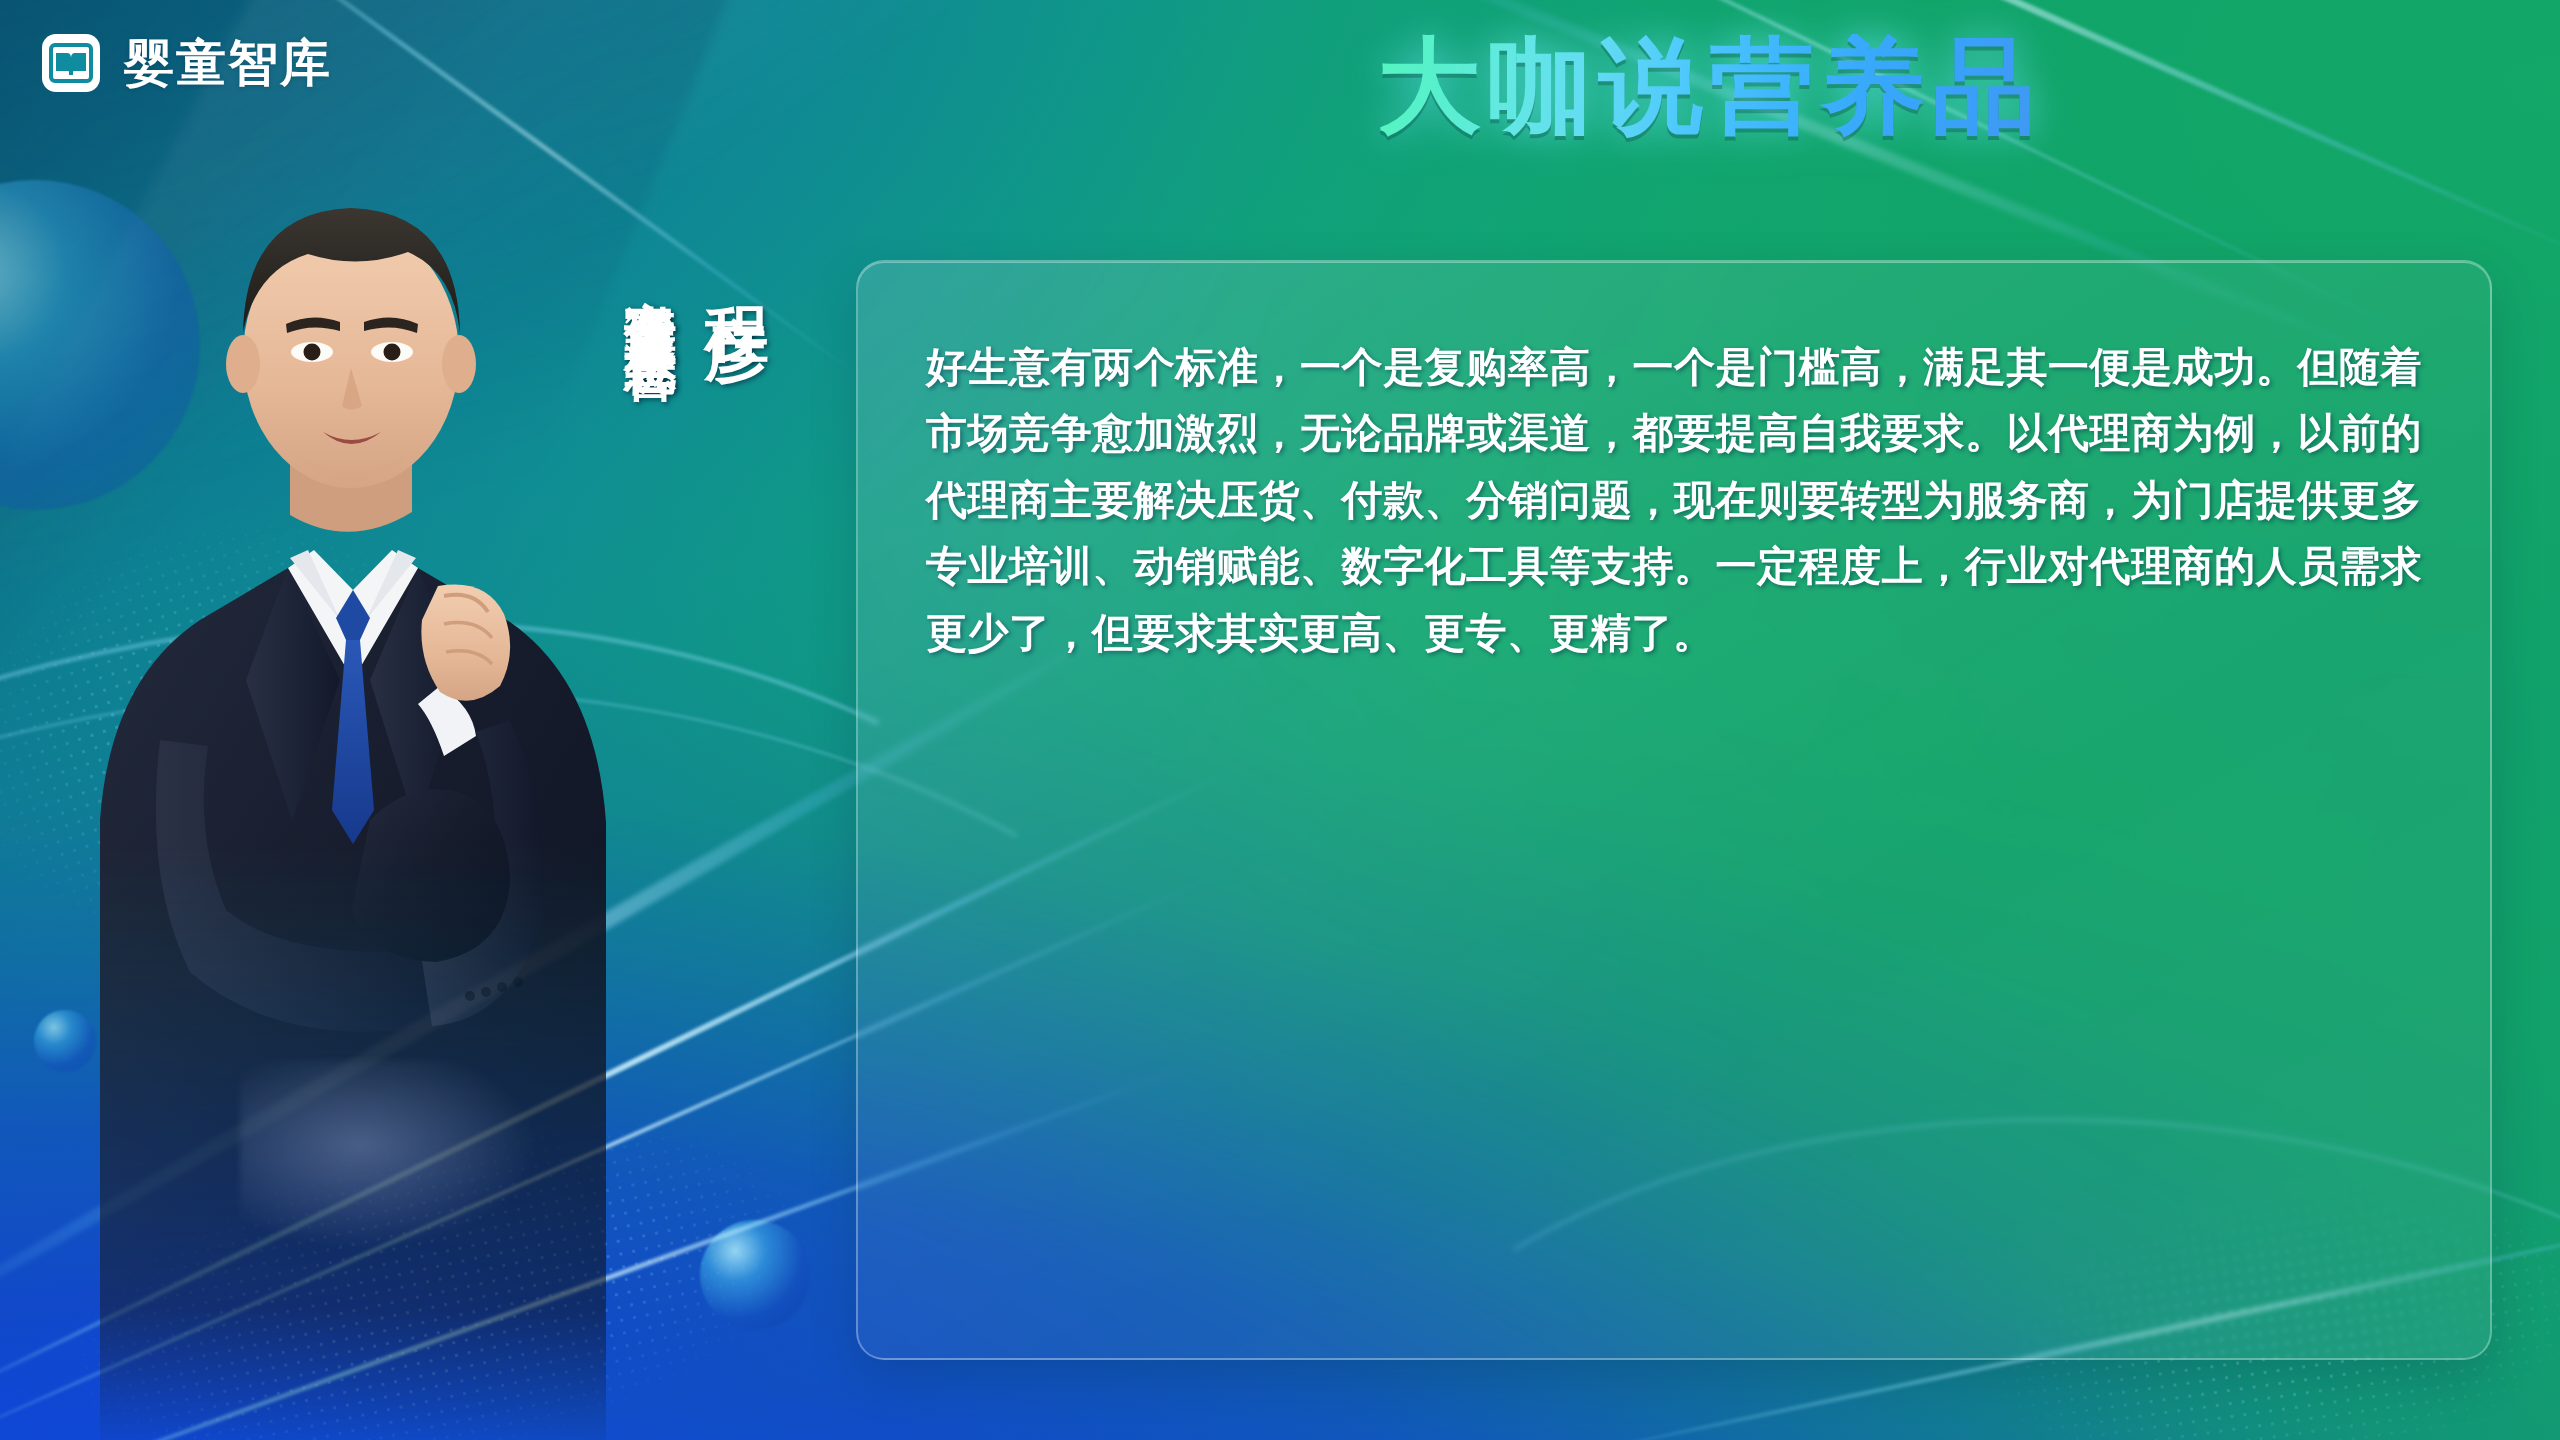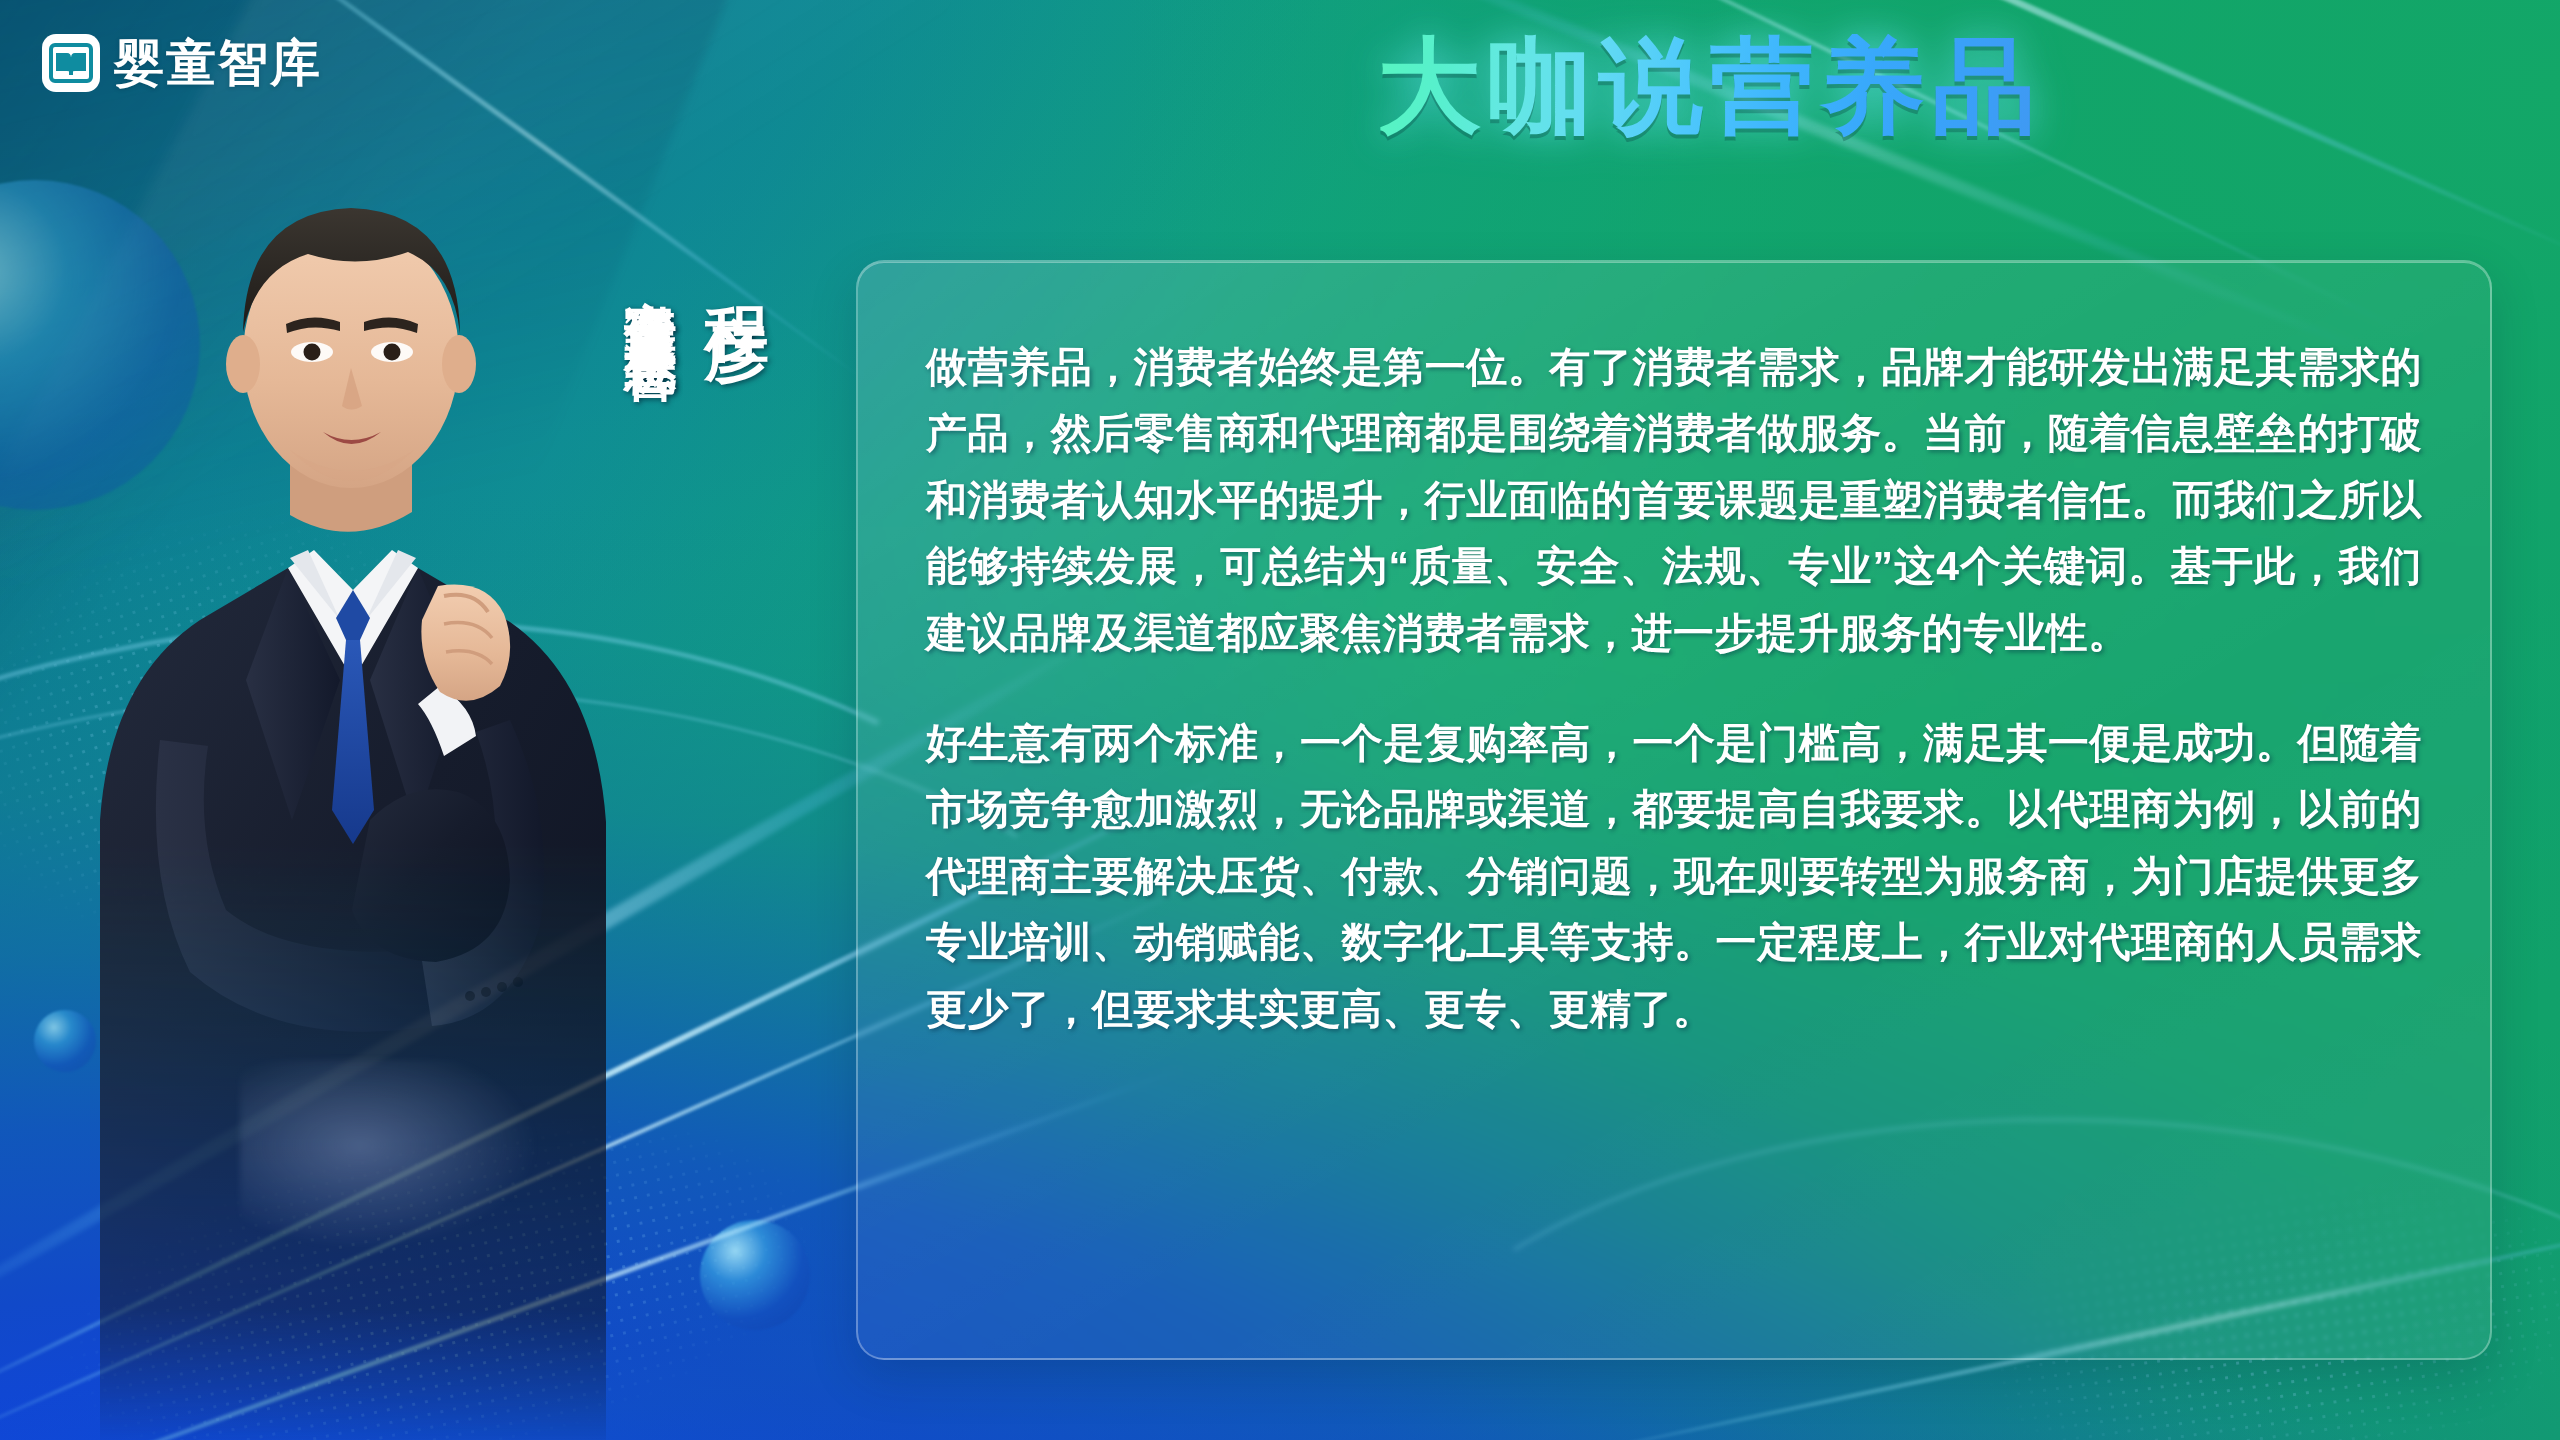--- a/index.html
+++ b/index.html
@@ -141,21 +141,21 @@
     position: absolute;
     background-image: radial-gradient(rgba(150,220,255,0.30) 1.4px, rgba(0,0,0,0) 1.6px);
     background-size: 13px 13px;
     mask-image: radial-gradient(ellipse at 50% 50%, #000 20%, rgba(0,0,0,0) 72%);
     -webkit-mask-image: radial-gradient(ellipse at 50% 50%, #000 20%, rgba(0,0,0,0) 72%);
   }
 
   
   .logo {
     position: absolute; left: 42px; top: 34px;
-    display: flex; align-items: center; gap: 14px;
+    display: flex; align-items: center; gap: 24px;
     z-index: 30;
   }
   .logo-mark {
     width: 58px; height: 58px; border-radius: 14px;
     background: #ffffff;
     display: flex; align-items: center; justify-content: center;
   }
   .logo-mark svg { display: block; }
   .logo-text {
     color: #ffffff;
@@ -435,18 +435,17 @@
 
   <div style="position:absolute; left:240px; top:1060px; width:300px; height:190px;
               background: radial-gradient(ellipse at 40% 45%, rgba(200,215,255,0.30), rgba(160,190,255,0) 70%);
               filter: blur(3px); z-index:21;"></div>
 
   <div class="vlabel vlabel-name">程彦</div>
   <div class="vlabel vlabel-title">富诺健康董事长（惠优喜）</div>
 
   <div class="card">
     <div class="card-body">
-      <p>做营养品，消费者始终是第一位。有了消费者需求，品牌才能研发出满足其需求的产品，然后零售商和代理商都是围绕着消费者做服务。当前，随着信息壁垒的打破和消费者认知水平的提升，行业面临的首要课题是重塑消费者信任。而我们之所以能够持续发展，可总结为“质量、安全、法规、专业”这4个关键词。基于此，我们建议品牌及渠道都应聚焦消费者需求，进一步提升服务的专业性。</p>
       <p>好生意有两个标准，一个是复购率高，一个是门槛高，满足其一便是成功。但随着市场竞争愈加激烈，无论品牌或渠道，都要提高自我要求。以代理商为例，以前的代理商主要解决压货、付款、分销问题，现在则要转型为服务商，为门店提供更多专业培训、动销赋能、数字化工具等支持。一定程度上，行业对代理商的人员需求更少了，但要求其实更高、更专、更精了。</p>
     </div>
   </div>
 
 </div>
 
 </body></html>

